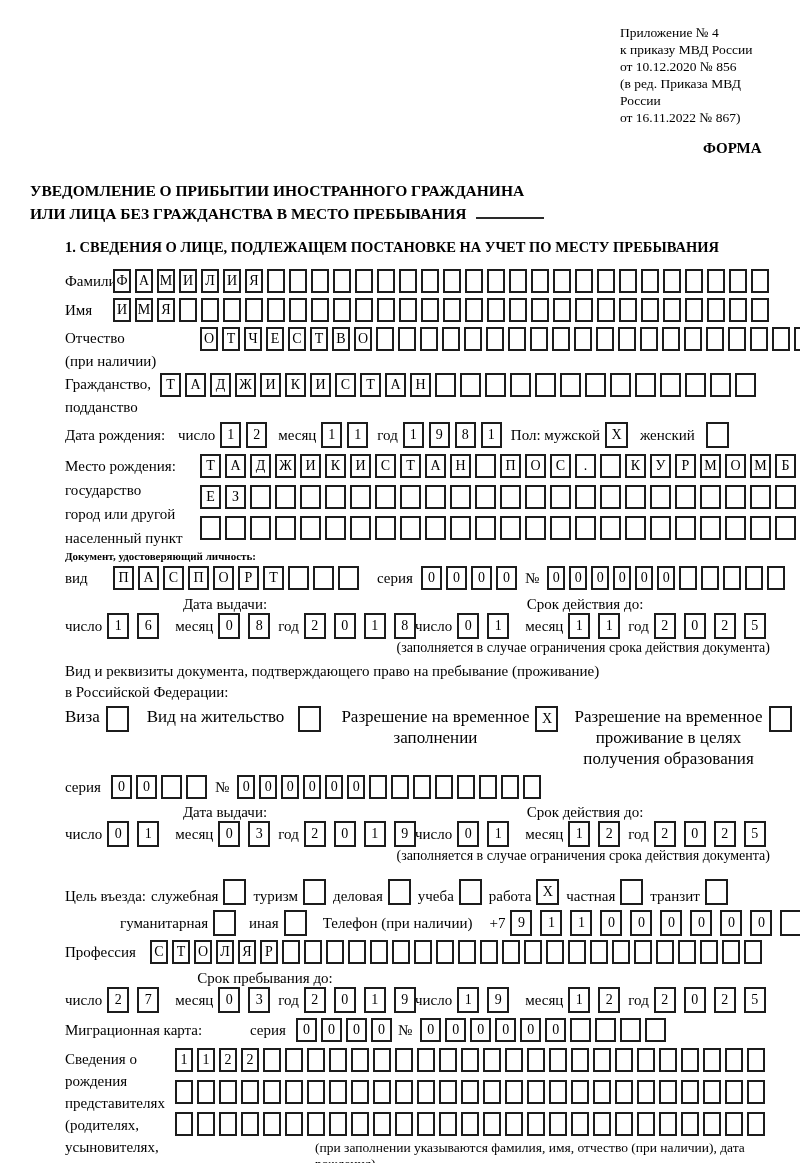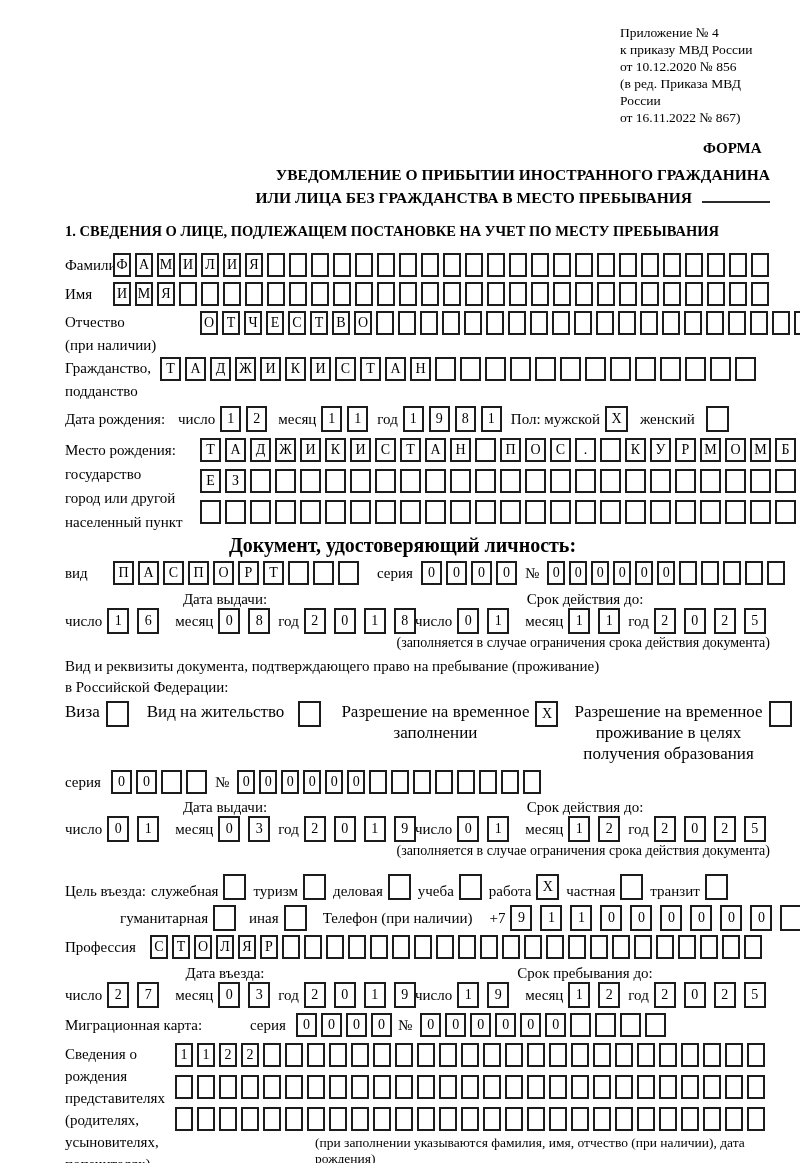--- a/index.html
+++ b/index.html
@@ -5,39 +5,39 @@
   html,body{margin:0;padding:0;background:#e8e8e8;}
   .page{
     position:relative;width:800px;height:1163px;margin:0 auto;background:#ffffff;
     font-family:"Liberation Serif","DejaVu Serif",serif;color:#000;
     box-sizing:border-box;padding:24px 30px 0 65px;overflow:hidden;
   }
   
   .hdr{margin-left:555px;font-size:13.5px;line-height:17px;}
   .hdr .forma{font-weight:bold;font-size:15px;margin-top:14px;margin-left:83px;}
   
-  .title{text-align:right;font-weight:bold;font-size:15.5px;line-height:23px;margin:6px 0 0 -35px;}
+  .title{text-align:left;font-weight:bold;font-size:15.5px;line-height:23px;margin:22px 0 0 -35px;}
   .uline{display:inline-block;width:68px;height:12px;border-bottom:2px solid #2a2a2a;margin-left:10px;}
   .sec{font-weight:bold;font-size:14.5px;margin:14px 0 0 0;}
   
   .row{display:flex;align-items:flex-start;}
   .lbl{font-size:15px;line-height:24px;flex:none;white-space:nowrap;}
   .cells{display:flex;flex:none;}
   .cell{
     box-sizing:border-box;flex:none;width:18px;height:24px;border:2px solid #1c1c1c;
     margin-right:4px;display:flex;align-items:center;justify-content:center;
     font-size:14px;line-height:1;background:#fff;
   }
   .cells.w .cell{width:21px;}
   .cells.d .cell{width:22px;height:26px;margin-right:8px;}
   .cells.dd .cell{width:21px;height:26px;margin-right:5px;}
   .cells.ck .cell{width:23px;height:26px;margin-right:0;}
   .lblcol{flex:none;font-size:15px;line-height:23px;white-space:nowrap;}
   .stack > .row{margin-bottom:7px;}
-  .center-b{font-weight:bold;font-size:20px;text-align:center;margin-right:30px;}
+  .center-b{font-weight:bold;font-size:11px;margin-right:30px;}
   .dh{display:flex;font-size:15px;}
   .dh .l{width:320px;text-align:center;flex:none;}
   .dh .r{width:340px;text-align:center;flex:none;margin-left:30px;}
   .drow{display:flex;align-items:center;}
   .dg{display:flex;align-items:center;}
   .dl{font-size:15px;margin-right:5px;white-space:nowrap;}
   .half{width:350px;flex:none;display:flex;align-items:center;}
   .note{font-size:14px;text-align:right;padding-right:0;line-height:17px;}
   .plain{font-size:15px;line-height:21px;}
   .chk-item{display:flex;align-items:flex-start;flex:none;}
@@ -613,21 +613,20 @@
         <span class="cell"></span>
         <span class="cell"></span>
         <span class="cell"></span>
         <span class="cell"></span>
         <span class="cell"></span>
         <span class="cell"></span>
       </span>
   </div>
 
   <div class="dh" style="margin-top:6px">
-    <span class="l">Дата въезда:</span>
     <span class="r">Срок пребывания до:</span>
   </div>
   <div class="drow">
     <div class="half">
       <span class="dl">число</span>
       <span class="cells d">
           <span class="cell">2</span>
           <span class="cell">7</span>
         </span>
       <span class="dl" style="margin-left:8px">месяц</span>

